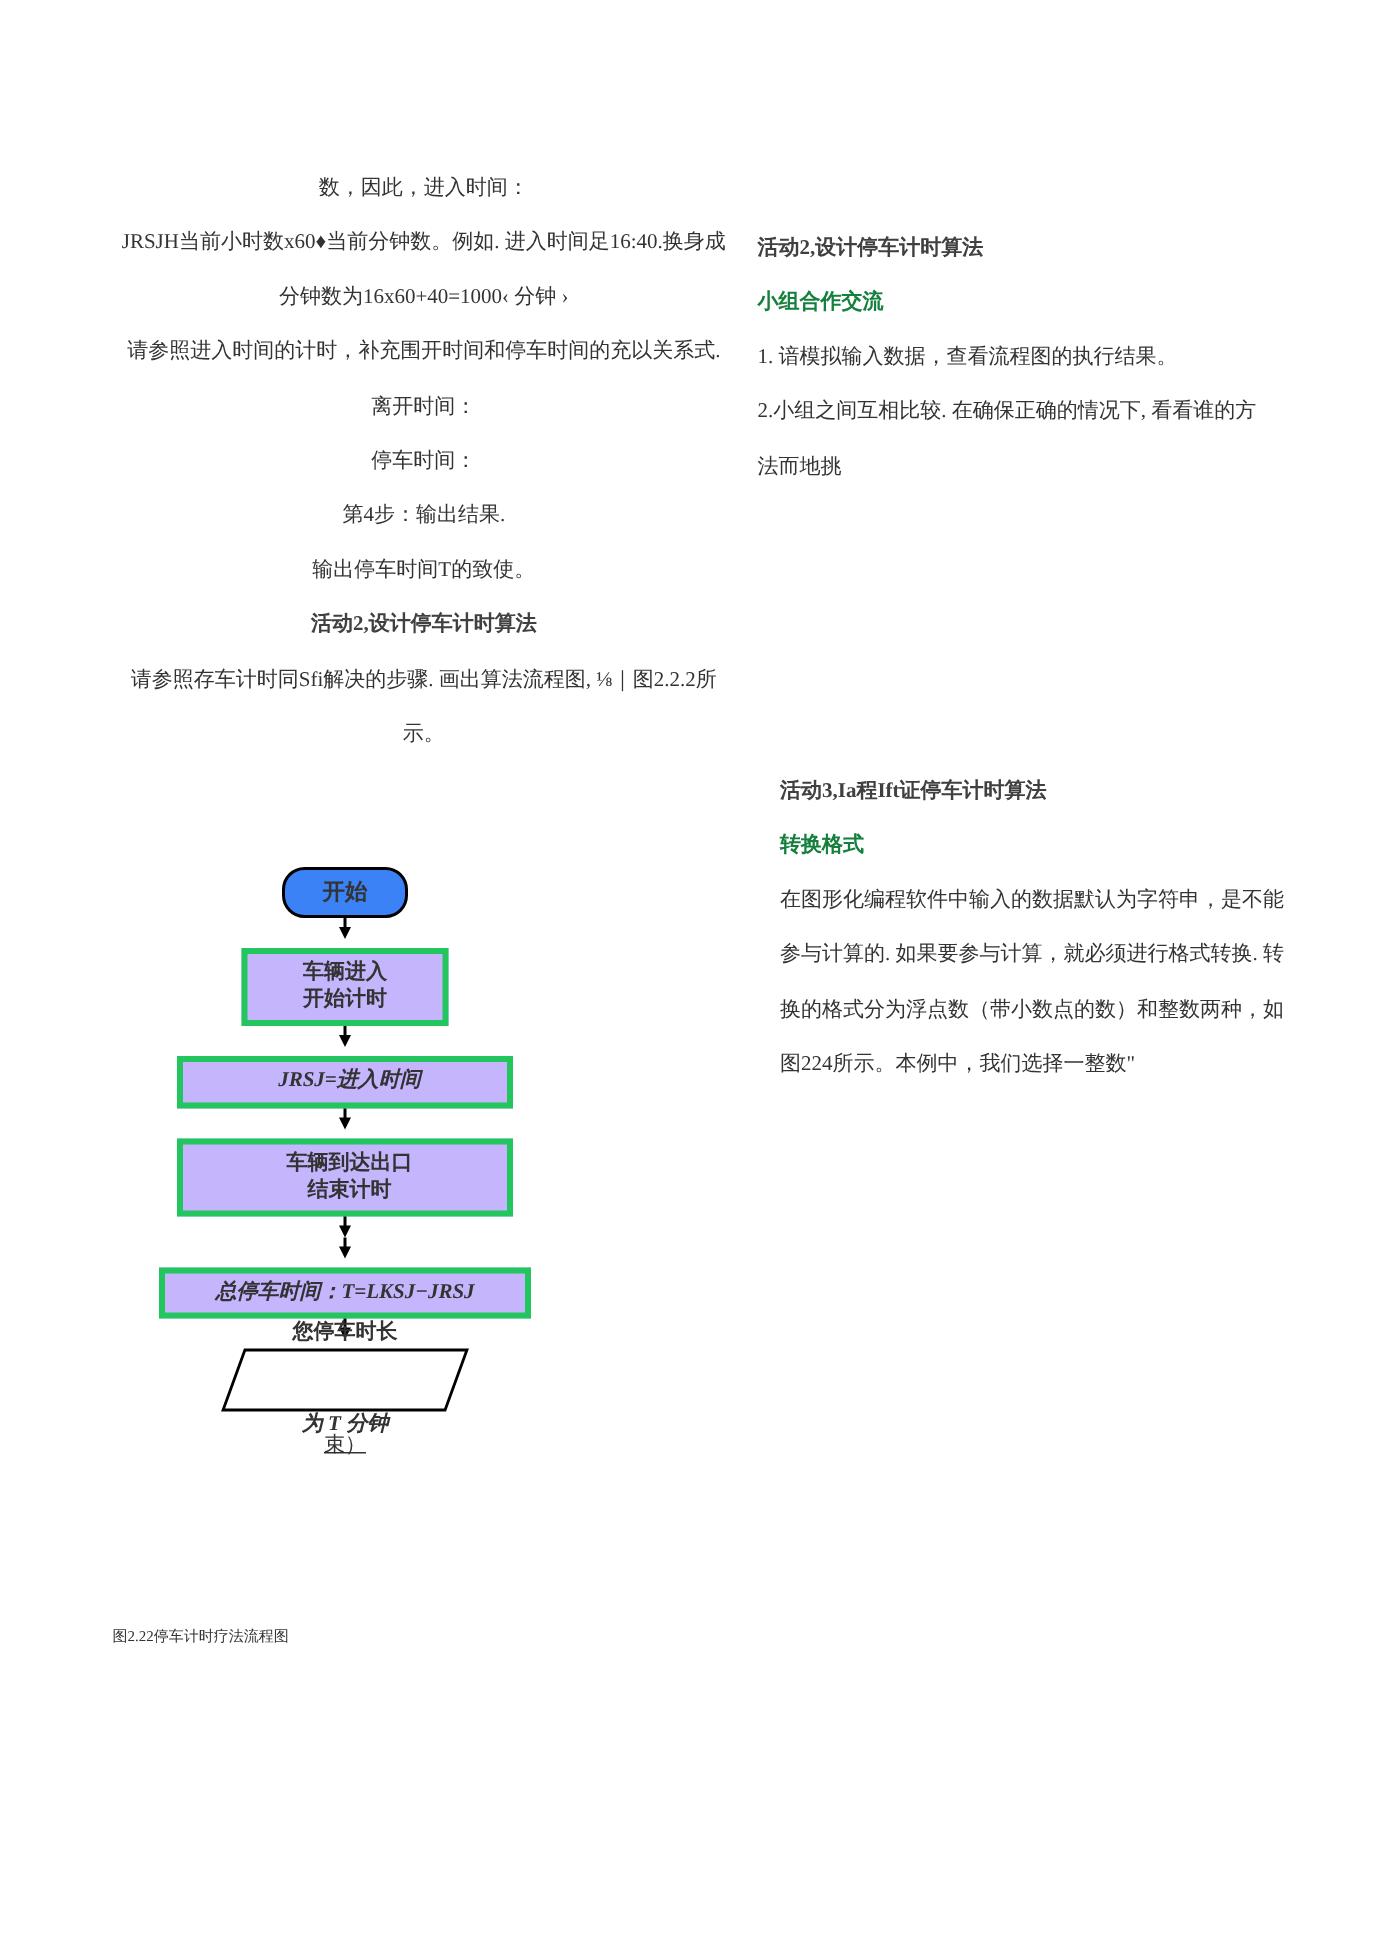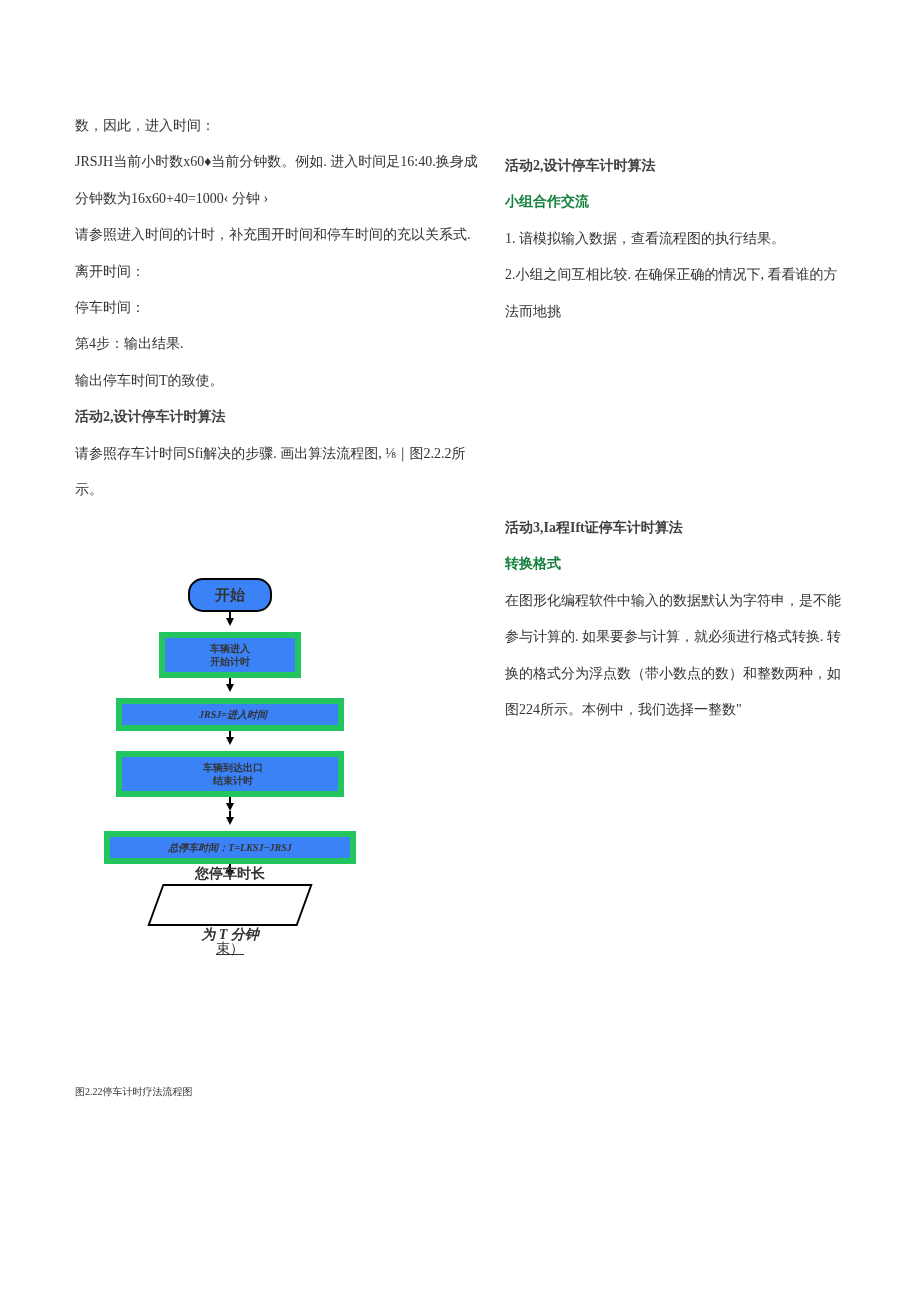--- a/index.html
+++ b/index.html
@@ -17,30 +17,31 @@
     box-sizing: border-box;
     font-size: 14px;
     color: #333333;
     line-height: 2.4;
   }
   .left-col {
     position: absolute;
     left: 75px;
     top: 108px;
     width: 415px;
+    text-align: center;
   }
   .right-col-1 {
     position: absolute;
     left: 505px;
     top: 148px;
     width: 340px;
   }
   .right-col-2 {
     position: absolute;
-    left: 505px;
+    left: 520px;
     top: 510px;
     width: 340px;
   }
   .para {
     margin: 0;
     line-height: 2.6;
   }
   .red {
     color: #404040;
     font-weight: bold;
@@ -69,29 +70,29 @@
     border-radius: 15px;
     display: flex;
     align-items: center;
     justify-content: center;
     background: #3b82f6;
     font-weight: bold;
     font-size: 15px;
     line-height: 1;
   }
   .process {
-    border: 6px solid #22c55e;
-    background: #3b82f6;
+    border: 4px solid #22c55e;
+    background: #c4b5fd;
     padding: 4px 10px;
     display: flex;
     flex-direction: column;
     align-items: center;
     justify-content: center;
     font-weight: bold;
-    font-size: 10px;
+    font-size: 14px;
     line-height: 1.3;
     min-width: 110px;
   }
   .process.wide { min-width: 190px; padding-left: 16px; }
   .process.wider { min-width: 220px; font-style: italic;}
   .process .ital { font-style: italic; }
   .io {
     position: relative;
     width: 150px;
     height: 42px;

